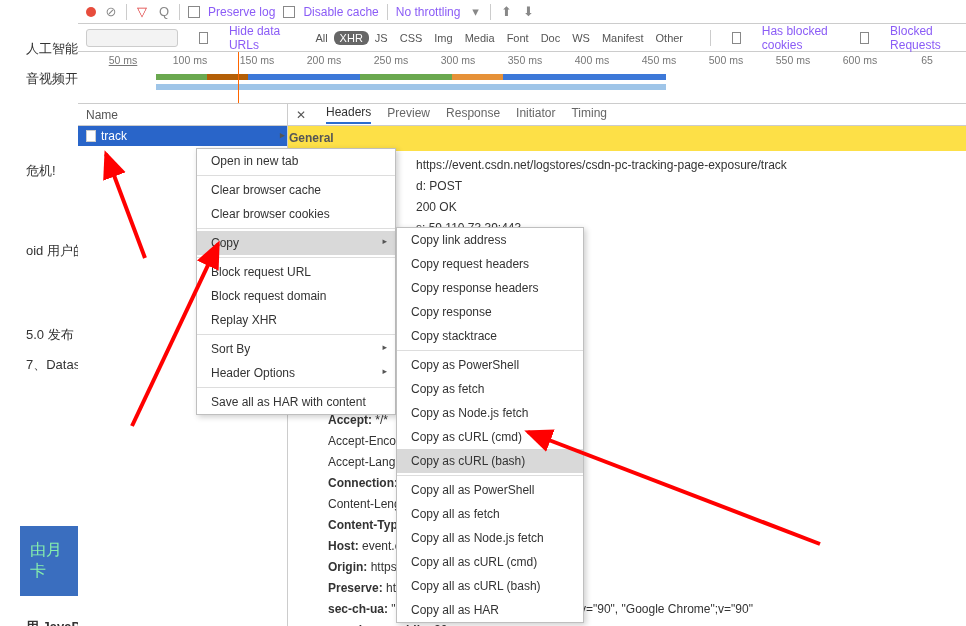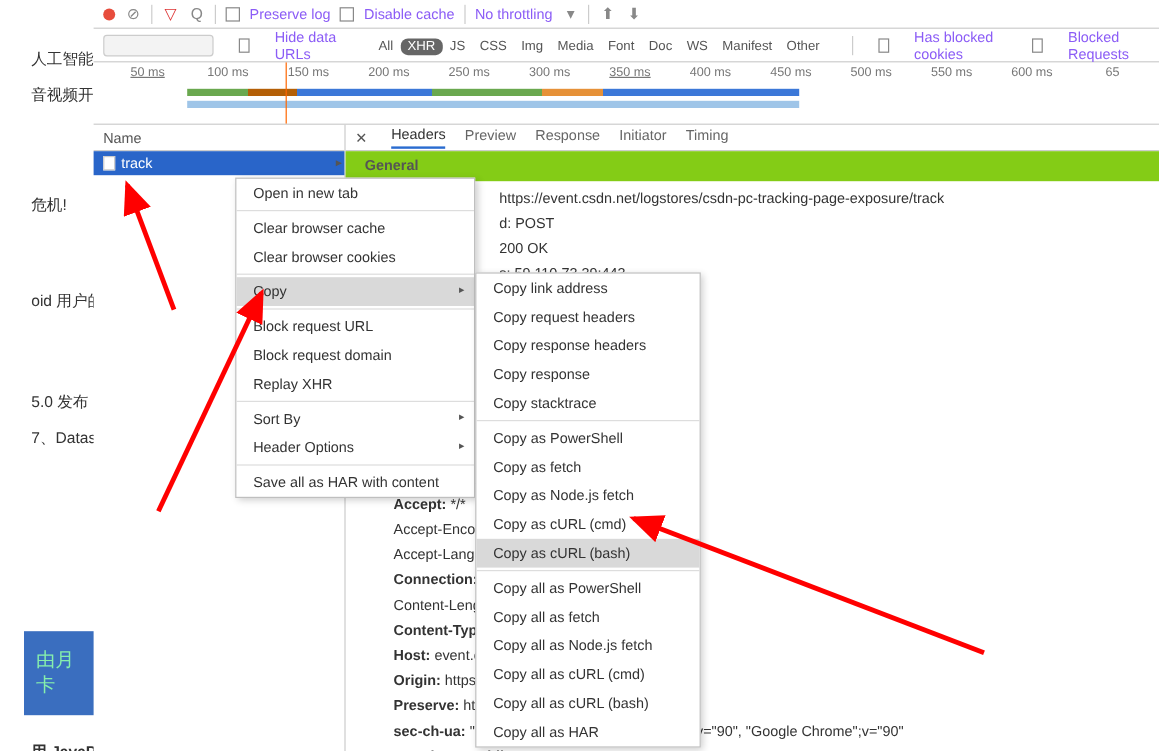--- a/index.html
+++ b/index.html
@@ -98,21 +98,21 @@
   </div>
 
   <div class="timeline">
     <div class="ruler" id="ruler">
         <span class="tick" style="left: 45px; text-decoration: underline;">50 ms</span>
         <span class="tick" style="left: 112px;">100 ms</span>
         <span class="tick" style="left: 179px;">150 ms</span>
         <span class="tick" style="left: 246px;">200 ms</span>
         <span class="tick" style="left: 313px;">250 ms</span>
         <span class="tick" style="left: 380px;">300 ms</span>
-        <span class="tick" style="left: 447px; text-decoration: underline;">350 ms</span>
+        <span class="tick" style="left: 447px;">350 ms</span>
         <span class="tick" style="left: 514px;">400 ms</span>
         <span class="tick" style="left: 581px;">450 ms</span>
         <span class="tick" style="left: 648px;">500 ms</span>
         <span class="tick" style="left: 715px;">550 ms</span>
         <span class="tick" style="left: 782px;">600 ms</span>
         <span class="tick" style="left: 849px;">65</span>
       </div>
     <div class="bars">
       <div class="bar1"></div>
       <div class="bar2"></div>
@@ -131,21 +131,21 @@
     <div class="detail-col">
       <div class="tabs">
         <span class="tabx">✕</span>
         <span class="tab active">Headers</span>
         <span class="tab">Preview</span>
         <span class="tab">Response</span>
         <span class="tab">Initiator</span>
         <span class="tab">Timing</span>
       </div>
       <div class="general">
-        <div style="background:#84cc16;margin:-4px -8px 4px;padding:2px 16px" class="sect">General</div>
+        <div style="background:#fde047;margin:-4px -8px 4px;padding:2px 1px" class="sect">General</div>
         <div style="padding-left:120px;word-break:break-all">https://event.csdn.net/logstores/csdn-pc-tracking-page-exposure/track</div>
         <div class="row" style="padding-left:120px">d: POST</div>
         <div class="row" style="padding-left:120px">  200 OK</div>
         <div class="row" style="padding-left:120px">s: 59.110.73.39:443</div>
         <div style="height:150px"></div>
         <div class="sect" style="padding-left:14px;margin-left:14px">Request Headers</div>
         <div id="reqrows" style="padding-left:32px">
             <div><b>Accept:</b> */*</div>
             <div>Accept-Encodin</div>
             <div>Accept-Langua</div>

